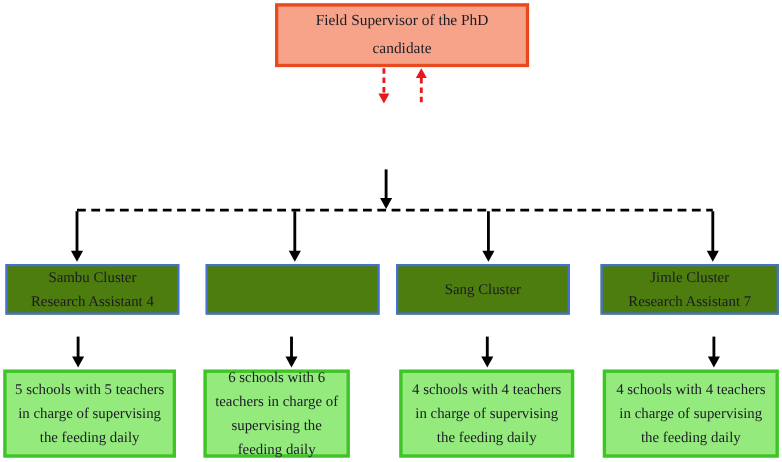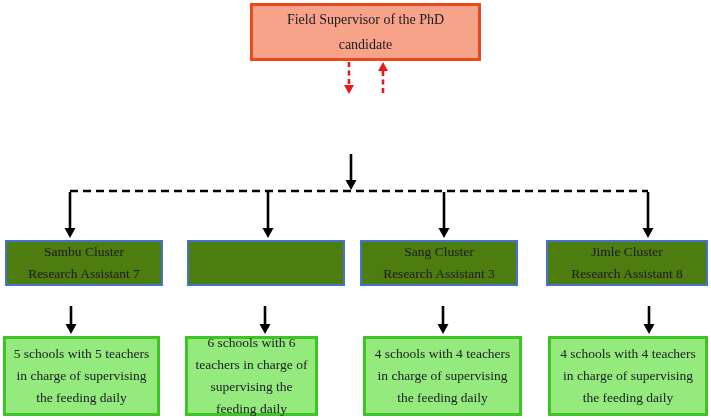--- a/index.html
+++ b/index.html
@@ -100,31 +100,30 @@
     </g>
   </svg>
 
   <div class="box box-supervisor">
     <span>Field Supervisor of the PhD candidate</span>
   </div>
 
 
   <div class="box box-cluster c1">
     <span class="line-block">Sambu Cluster</span>
-    <span class="line-block">Research Assistant 7</span>
+    <span class="line-block">Research Assistant 4</span>
   </div>
   <div class="box box-cluster c2">
   </div>
   <div class="box box-cluster c3">
     <span class="line-block">Sang Cluster</span>
-    <span class="line-block">Research Assistant 3</span>
   </div>
   <div class="box box-cluster c4">
     <span class="line-block">Jimle Cluster</span>
-    <span class="line-block">Research Assistant 8</span>
+    <span class="line-block">Research Assistant 7</span>
   </div>
 
   <div class="box box-schools g1">
     <span>5 schools with 5 teachers in charge of supervising the feeding daily</span>
   </div>
   <div class="box box-schools g2">
     <span>6 schools with 6 teachers in charge of supervising the feeding daily</span>
   </div>
   <div class="box box-schools g3">
     <span>4 schools with 4 teachers in charge of supervising the feeding daily</span>

